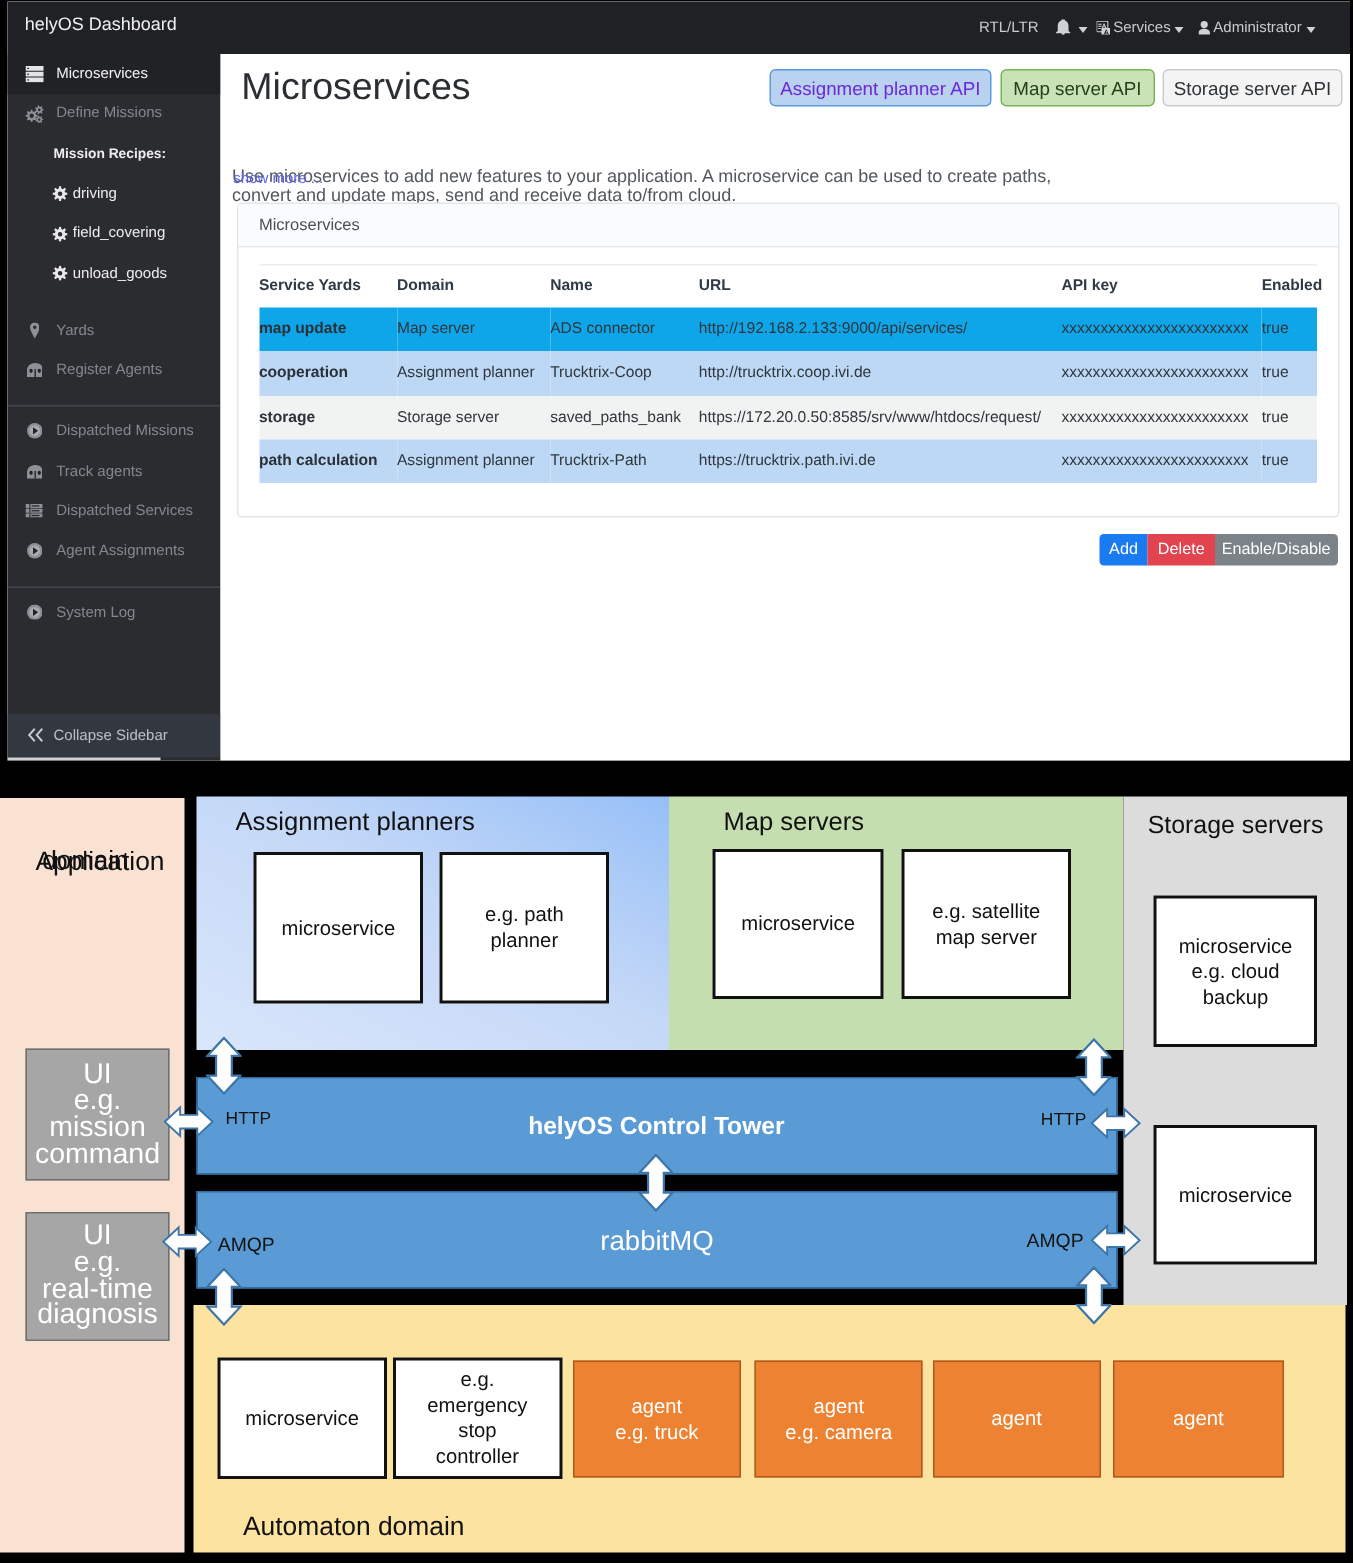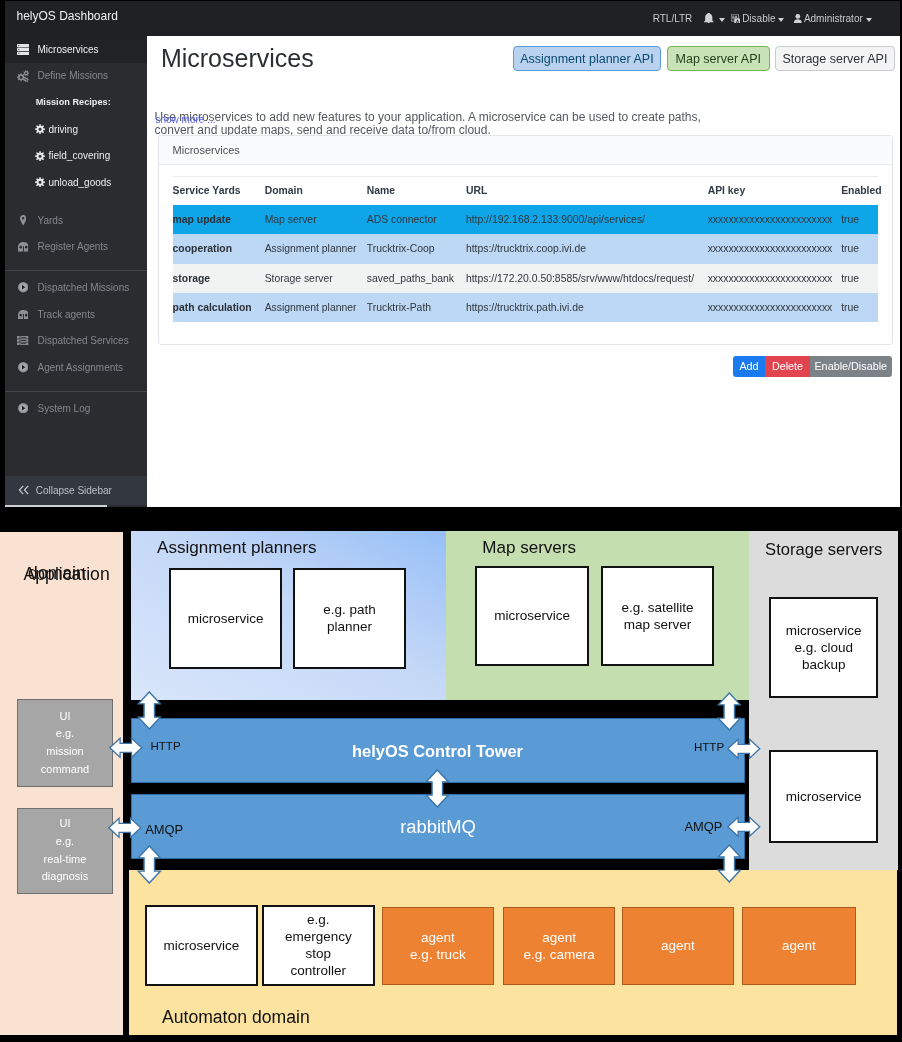--- a/index.html
+++ b/index.html
@@ -33,21 +33,21 @@
   .sb-collapse .lb{position:absolute;left:30.7px;}
   .sb-bottombar{position:absolute;left:0;bottom:0;width:142px;height:2.5px;background:#2a2c30;}
   .sb-scroll{position:absolute;left:0;bottom:0.5px;width:101.6px;height:1.6px;background:#cfd1d4;}
   
   .main{position:absolute;left:142px;top:35px;width:753px;height:471px;background:#fff;}
   .h1{position:absolute;left:13.9px;top:8px;font-size:25px;line-height:28px;color:#2b2f33;font-weight:400;}
   .desc{position:absolute;left:7.6px;top:43.3px;width:580px;font-size:12px;color:#53585e;line-height:12.6px;margin-top:32px;}
   .showmore{position:absolute;left:8.5px;top:78px;font-size:10px;color:#5a62e8;}
   .apibtns{position:absolute;left:365.5px;top:9.8px;display:flex;gap:5.5px;}
   .apibtn{height:25.6px;display:flex;align-items:center;justify-content:center;font-size:12.5px;border-radius:4px;border:1px solid;box-sizing:border-box;}
-  .apibtn.blue{background:#b8d2f0;border-color:#5a9ae0;color:#0c4a6e;}
+  .apibtn.blue{background:#b8d2f0;border-color:#5a9ae0;color:#6d28d9;}
   .apibtn.green{background:#c9e3b6;border-color:#78b356;color:#23401a;}
   .apibtn.grey{background:#f4f4f4;border-color:#c8ccd0;color:#2f3337;}
   
   .card{position:absolute;left:10.6px;top:98.6px;width:733px;height:208.9px;background:#fff;border:1px solid #e3e5e8;border-radius:3px;}
   .card-hd{height:28.7px;background:#fafbfc;border-bottom:1px solid #e8eaec;font-size:11px;color:#4b5056;display:flex;align-items:center;padding-left:14px;}
   .tblwrap{padding:10.5px 14px 0 14px;}
   table.tbl{width:100%;border-collapse:collapse;table-layout:fixed;}
   table.tbl th{font-size:10.4px;color:#2f3a46;text-align:left;font-weight:bold;height:28.2px;padding:0;border-top:1px solid #eceef0;vertical-align:middle;}
   table.tbl td{font-size:10.4px;color:#30363c;height:29.3px;padding:0;vertical-align:middle;white-space:nowrap;}
   table.tbl tr.r-green td{background:#0ea5e9;}
@@ -63,21 +63,21 @@
   .dpanel{position:absolute;box-sizing:border-box;}
   .ptitle{position:absolute;font-size:17.6px;line-height:20px;color:#111;white-space:nowrap;}
   .wbox{position:absolute;box-sizing:border-box;background:#fff;border:2.2px solid #111;
         display:flex;align-items:center;justify-content:center;text-align:center;
         font-size:13.5px;line-height:17px;color:#111;}
   .obox{position:absolute;box-sizing:border-box;background:#ed8233;border:1.2px solid #b0591c;
         display:flex;align-items:center;justify-content:center;text-align:center;
         font-size:13.5px;line-height:17px;color:#fff;}
   .uibox{position:absolute;box-sizing:border-box;background:#a6a6a6;border:1.3px solid #6f6f6f;
         display:flex;align-items:center;justify-content:center;text-align:center;
-        font-size:11px;line-height:17.7px;color:#fff;}
+        font-size:19px;line-height:17.7px;color:#fff;}
   .band{position:absolute;box-sizing:border-box;background:#5b9bd5;border:1.3px solid #2f6ea5;}
   .bandlbl{position:absolute;font-size:16.4px;line-height:19px;font-weight:bold;color:#fff;white-space:nowrap;}
   .proto{position:absolute;font-size:12px;line-height:14px;color:#111;white-space:nowrap;}
   .arrow{position:absolute;line-height:0;}
   .arrow svg{display:block;}
 </style>
 </head>
 <body>
 
 <div id="root">
@@ -97,21 +97,21 @@
         </div>
         <div class="tb-item" style="padding-left:2px;padding-right:6px">
           <span class="tb-ico"><svg width="9.5" height="9.7" viewBox="0 0 95 97">
                 <rect x="1.5" y="1.5" width="74" height="70" rx="6" fill="none" stroke="#cfd2d4" stroke-width="7"></rect>
                 <path fill="#cfd2d4" d="M12 18h22v7H12zm0 14h22v7H12zm0 14h16v7H12z"></path>
                 <path fill="#cfd2d4" d="M58 22 44 58h9l2.5-8h12l2.5 8h9L65 22zm-1 22 4-13 4 13z" transform="translate(-6,-4) scale(0.92)"></path>
                 <path fill="#cfd2d4" d="M36 40h59v57H36z" opacity="0"></path>
                 <path fill="#cfd2d4" d="M33 46h56a6 6 0 0 1 6 6v39a6 6 0 0 1-6 6H39a6 6 0 0 1-6-6z"></path>
                 <path fill="#1f2124" d="M63 56 48 90h8l2.6-7h13.2l2.6 7h8L67 56zm-1.6 21 4.6-13 4.6 13z"></path>
               </svg></span>
-          <span>Disable</span>
+          <span>Services</span>
           <span class="caret"></span>
         </div>
         <div class="tb-item">
           <span class="tb-ico"><svg width="7.6" height="9.4" viewBox="0 0 76 94">
                 <circle cx="38" cy="24" r="24" fill="#cfd2d4"></circle>
                 <path fill="#cfd2d4" d="M38 52C17 52 0 63 0 77v17h76V77c0-14-17-25-38-25z"></path>
               </svg></span>
           <span>Administrator</span>
           <span class="caret"></span>
         </div>
@@ -298,21 +298,21 @@
               <td>Map server</td>
               <td>ADS connector</td>
               <td>http://192.168.2.133:9000/api/services/</td>
               <td>xxxxxxxxxxxxxxxxxxxxxxxx</td>
               <td>true</td>
             </tr>
             <tr class="r-blue">
               <td class="c0">cooperation</td>
               <td>Assignment planner</td>
               <td>Trucktrix-Coop</td>
-              <td>https://trucktrix.coop.ivi.de</td>
+              <td>http://trucktrix.coop.ivi.de</td>
               <td>xxxxxxxxxxxxxxxxxxxxxxxx</td>
               <td>true</td>
             </tr>
             <tr class="r-grey">
               <td class="c0">storage</td>
               <td>Storage server</td>
               <td>saved_paths_bank</td>
               <td>https://172.20.0.50:8585/srv/www/htdocs/request/</td>
               <td>xxxxxxxxxxxxxxxxxxxxxxxx</td>
               <td>true</td>

